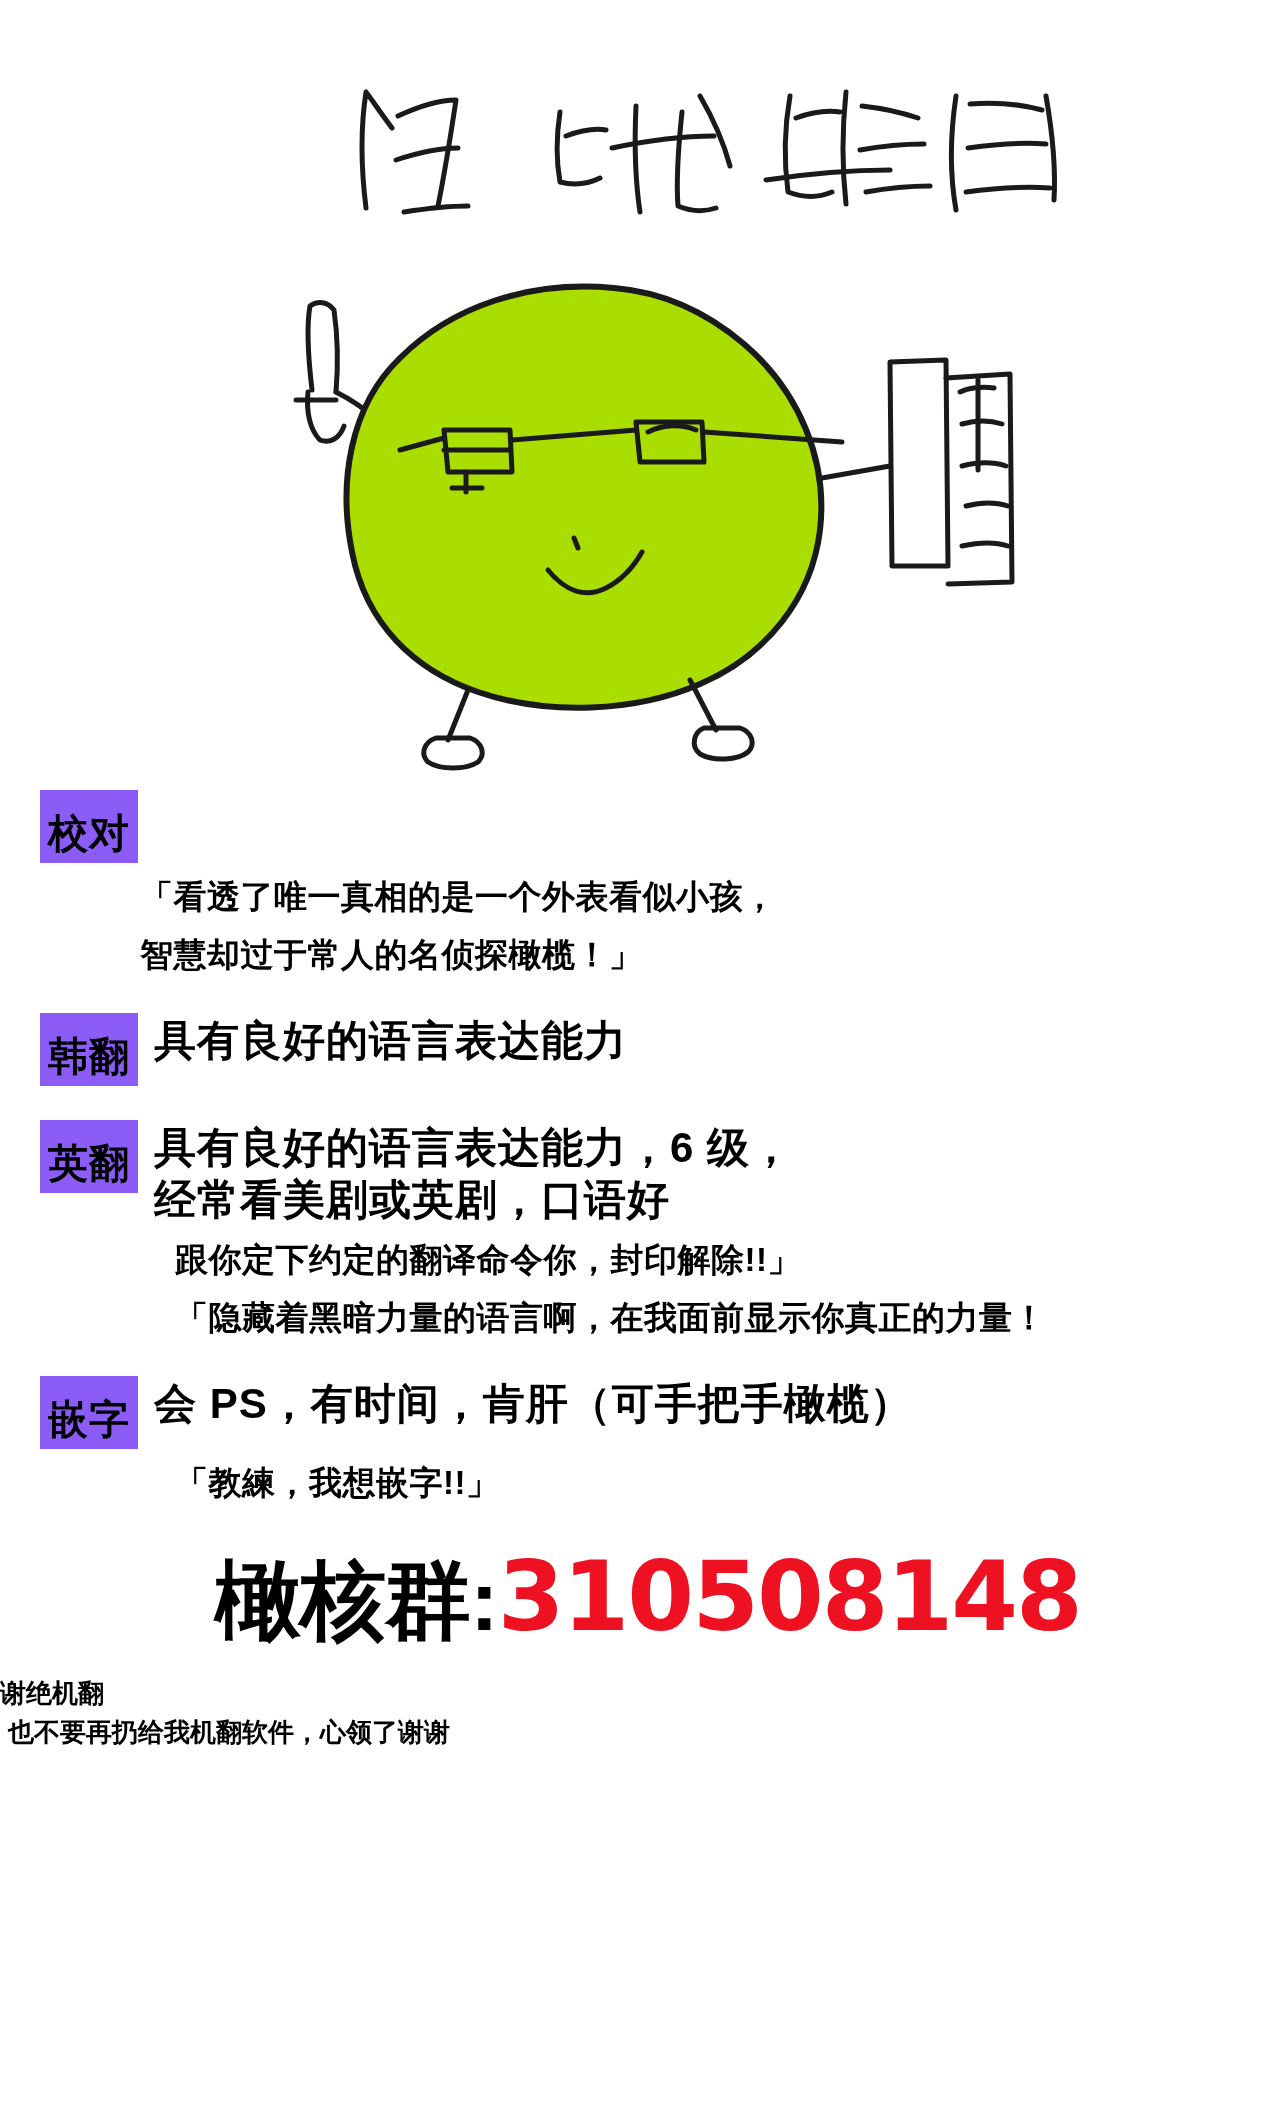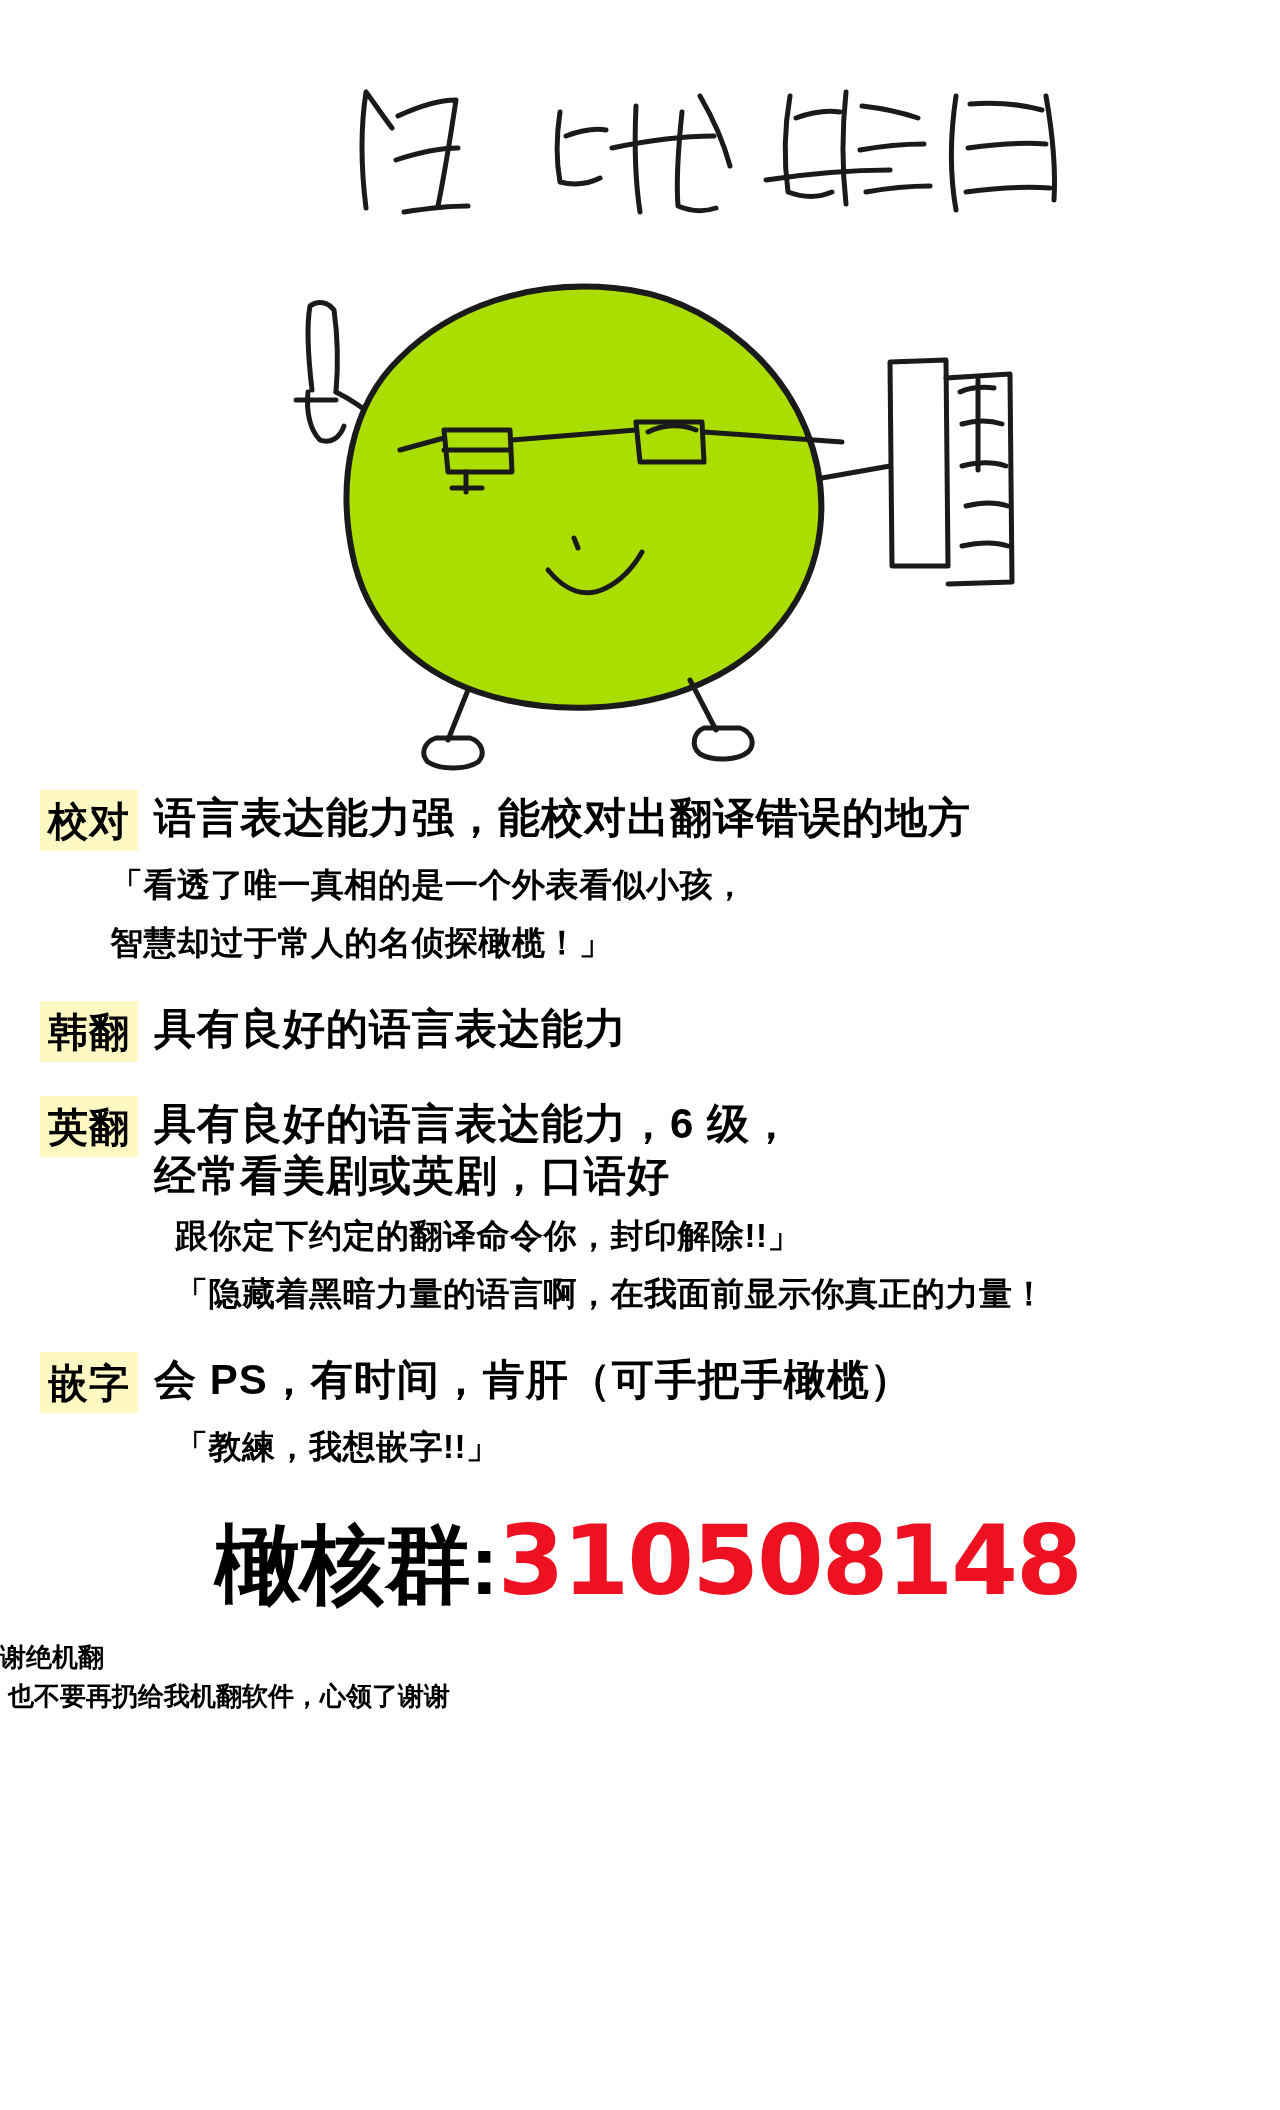--- a/index.html
+++ b/index.html
@@ -43,42 +43,42 @@
     margin-bottom: 34px;
   }
 
   .entry-head {
     display: flex;
     align-items: flex-start;
     gap: 16px;
   }
 
   .tag {
-    background: #fef9c3;
+    background: #8b5cf6;
     font-weight: bold;
     font-size: 40px;
     line-height: 1.18;
-    padding: 8px 8px 6px 8px;
+    padding: 20px 8px 6px 8px;
     white-space: nowrap;
     letter-spacing: 1px;
   }
 
   .headline {
     font-size: 42px;
     font-weight: bold;
     line-height: 1.24;
     letter-spacing: 1px;
     padding-top: 2px;
   }
 
   .quote {
     font-size: 33px;
     font-weight: bold;
     line-height: 1.45;
-    margin-left: 70px;
+    margin-left: 100px;
     margin-top: 10px;
     letter-spacing: 0.5px;
   }
 
   .quote-tight {
     margin-left: 135px;
   }
 
   
   .group-line {
@@ -204,21 +204,20 @@
         <path d="M962 546 C980 542 996 542 1008 546"></path>
       </g>
     </svg>
   </div>
 
   <div class="list">
 
     <div class="entry">
       <div class="entry-head">
         <span class="tag">校对</span>
-        <span class="headline">语言表达能力强，能校对出翻译错误的地方</span>
       </div>
       <div class="quote">「看透了唯一真相的是一个外表看似小孩，</div>
       <div class="quote">智慧却过于常人的名侦探橄榄！」</div>
     </div>
 
     <div class="entry">
       <div class="entry-head">
         <span class="tag">韩翻</span>
         <span class="headline">具有良好的语言表达能力</span>
       </div>

